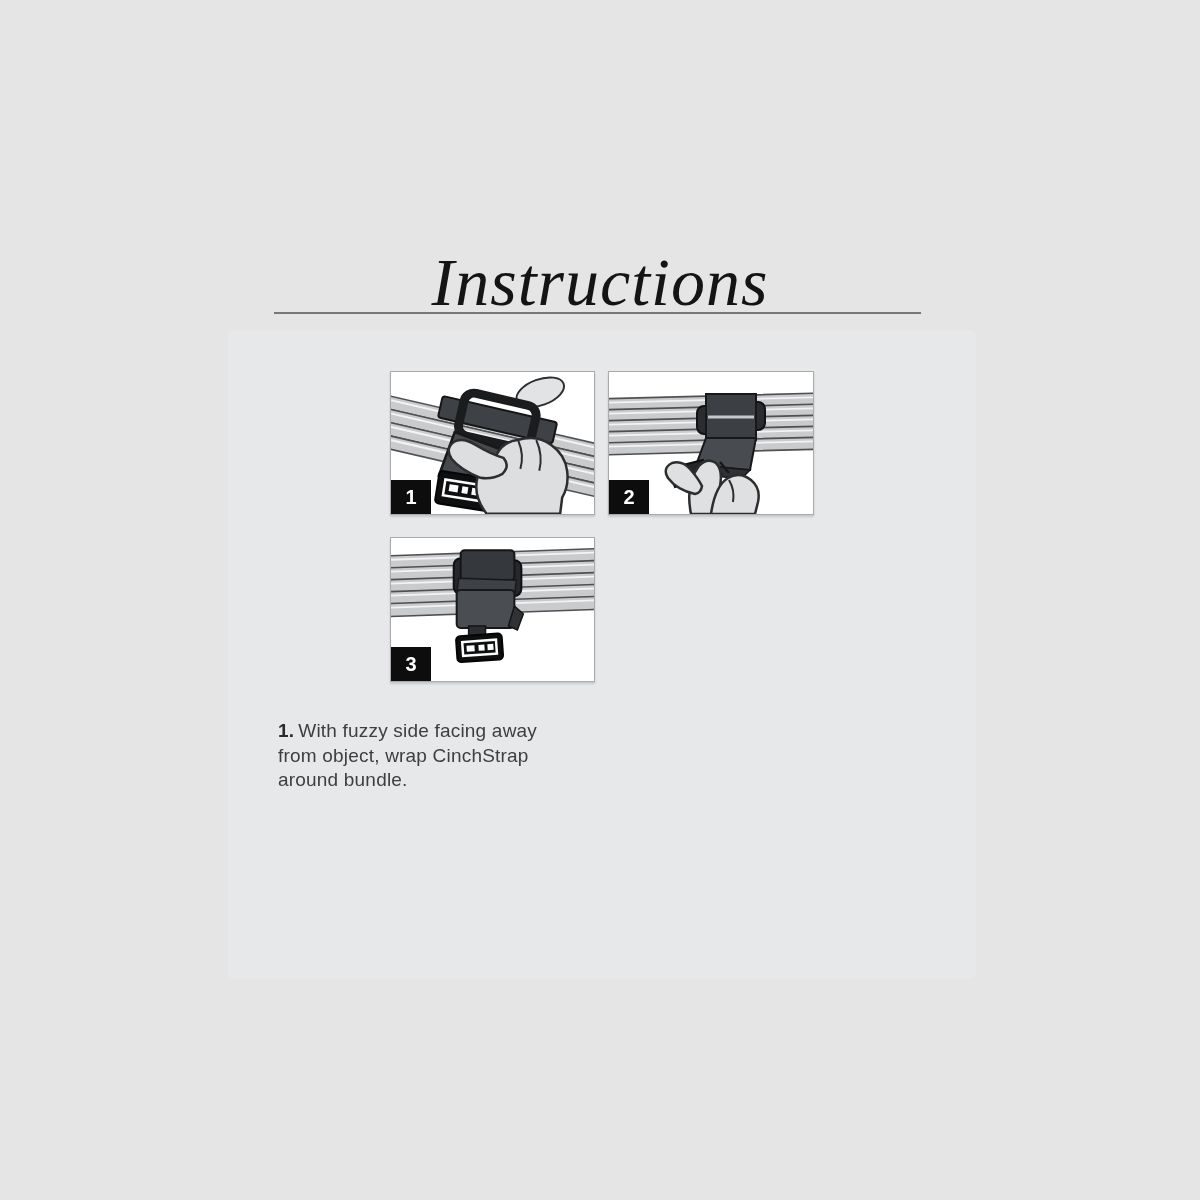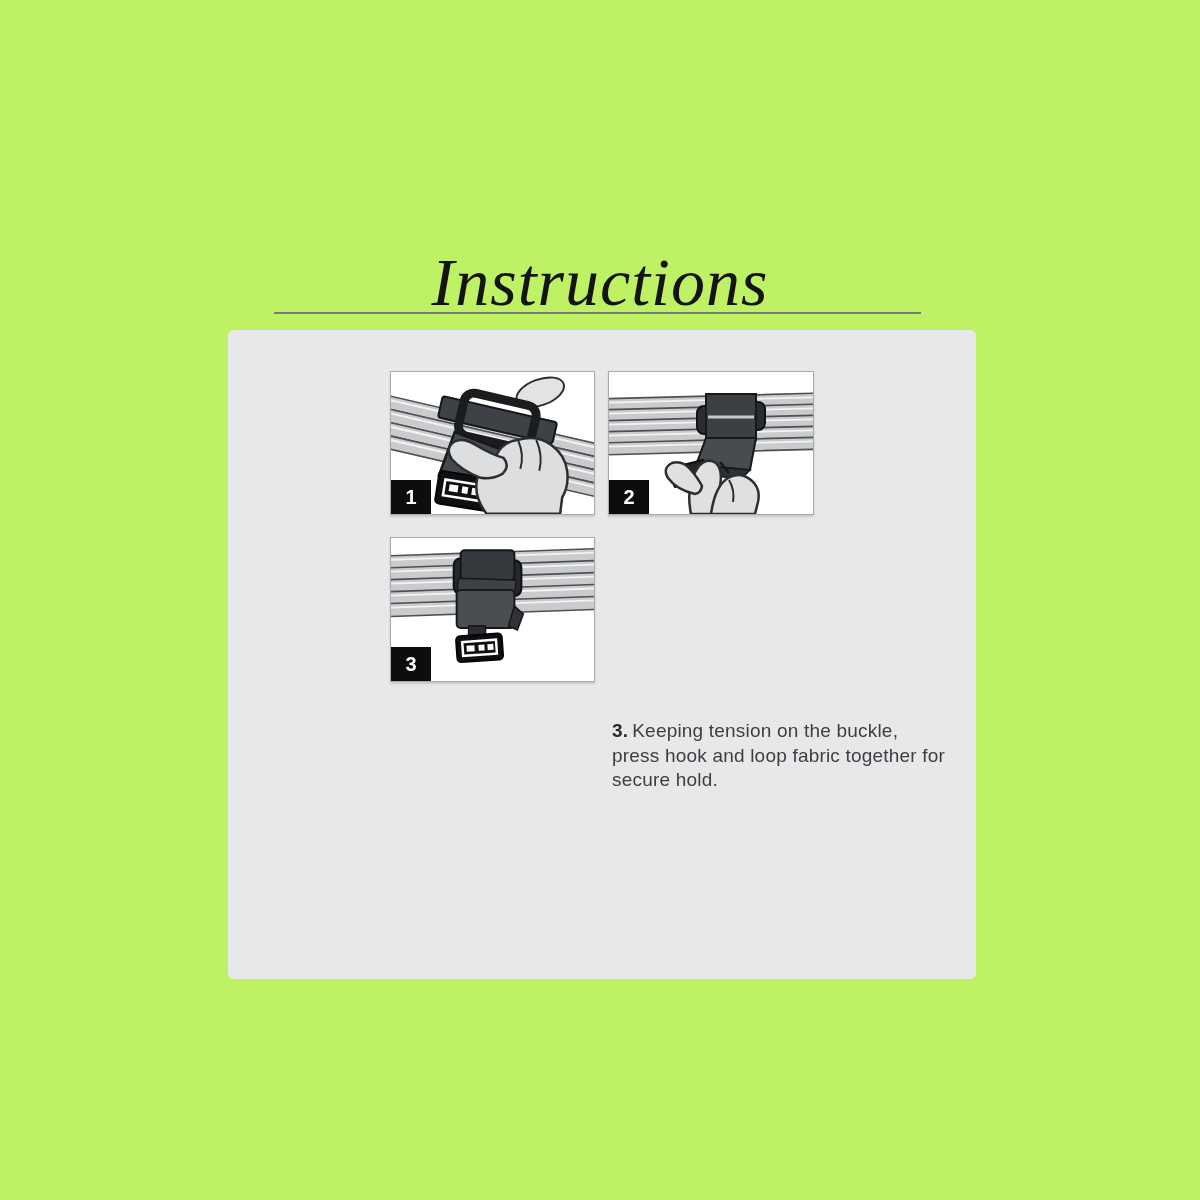--- a/index.html
+++ b/index.html
@@ -1,16 +1,16 @@
 <!DOCTYPE html>
 <html><head>
 <meta charset="utf-8">
 <style>
   html,body{margin:0;padding:0;background:#ffffff;}
-  .page{position:relative;width:1200px;height:1200px;background:#bef264;overflow:hidden;
+  .page{position:relative;width:1200px;height:1200px;background:#e5e5e5;overflow:hidden;
         font-family:"Liberation Sans",sans-serif;}
   .title-rule{position:absolute;left:274px;top:312px;width:647px;height:2px;background:#77787a;}
   .title{position:absolute;left:0;top:250px;width:100%;margin:0;text-align:center;
          font-family:"Liberation Serif",serif;font-style:italic;font-weight:400;
          font-size:68px;line-height:64px;color:#141414;letter-spacing:1px;}
   .panel-box{position:absolute;left:228px;top:330px;width:748px;height:649px;
              background:#e7e8ea;border-radius:6px;}
   .fig{position:absolute;background:#ffffff;border:1px solid #a9aaac;
        box-shadow:0 2px 2px rgba(0,0,0,0.14);}
   .fig svg{position:absolute;left:0;top:0;width:100%;height:100%;display:block;}
@@ -131,18 +131,18 @@
           <rect x="66" y="97" width="46" height="26" rx="4" fill="#0d0e0f" stroke="#050506" stroke-width="2"></rect>
           <rect x="72" y="103" width="34" height="14" fill="none" stroke="#fdfdfd" stroke-width="2.5"></rect>
           <rect x="76" y="107" width="8" height="6" fill="#fdfdfd"></rect>
           <rect x="88" y="107" width="6" height="6" fill="#fdfdfd"></rect>
           <rect x="97" y="107" width="6" height="6" fill="#fdfdfd"></rect>
         </g>
       </svg>
       <span class="badge">3</span>
     </figure>
 
-    <p class="step step3">
-      <b>3.</b><span>Keeping tension on the buckle, press hook and loop fabric together for secure hold.</span>
+    <p class="step step1">
+      <b>1.</b><span>With fuzzy side facing away from object, wrap CinchStrap around bundle.</span>
     </p>
 
   </div>
 </div>
 
 </body></html>

